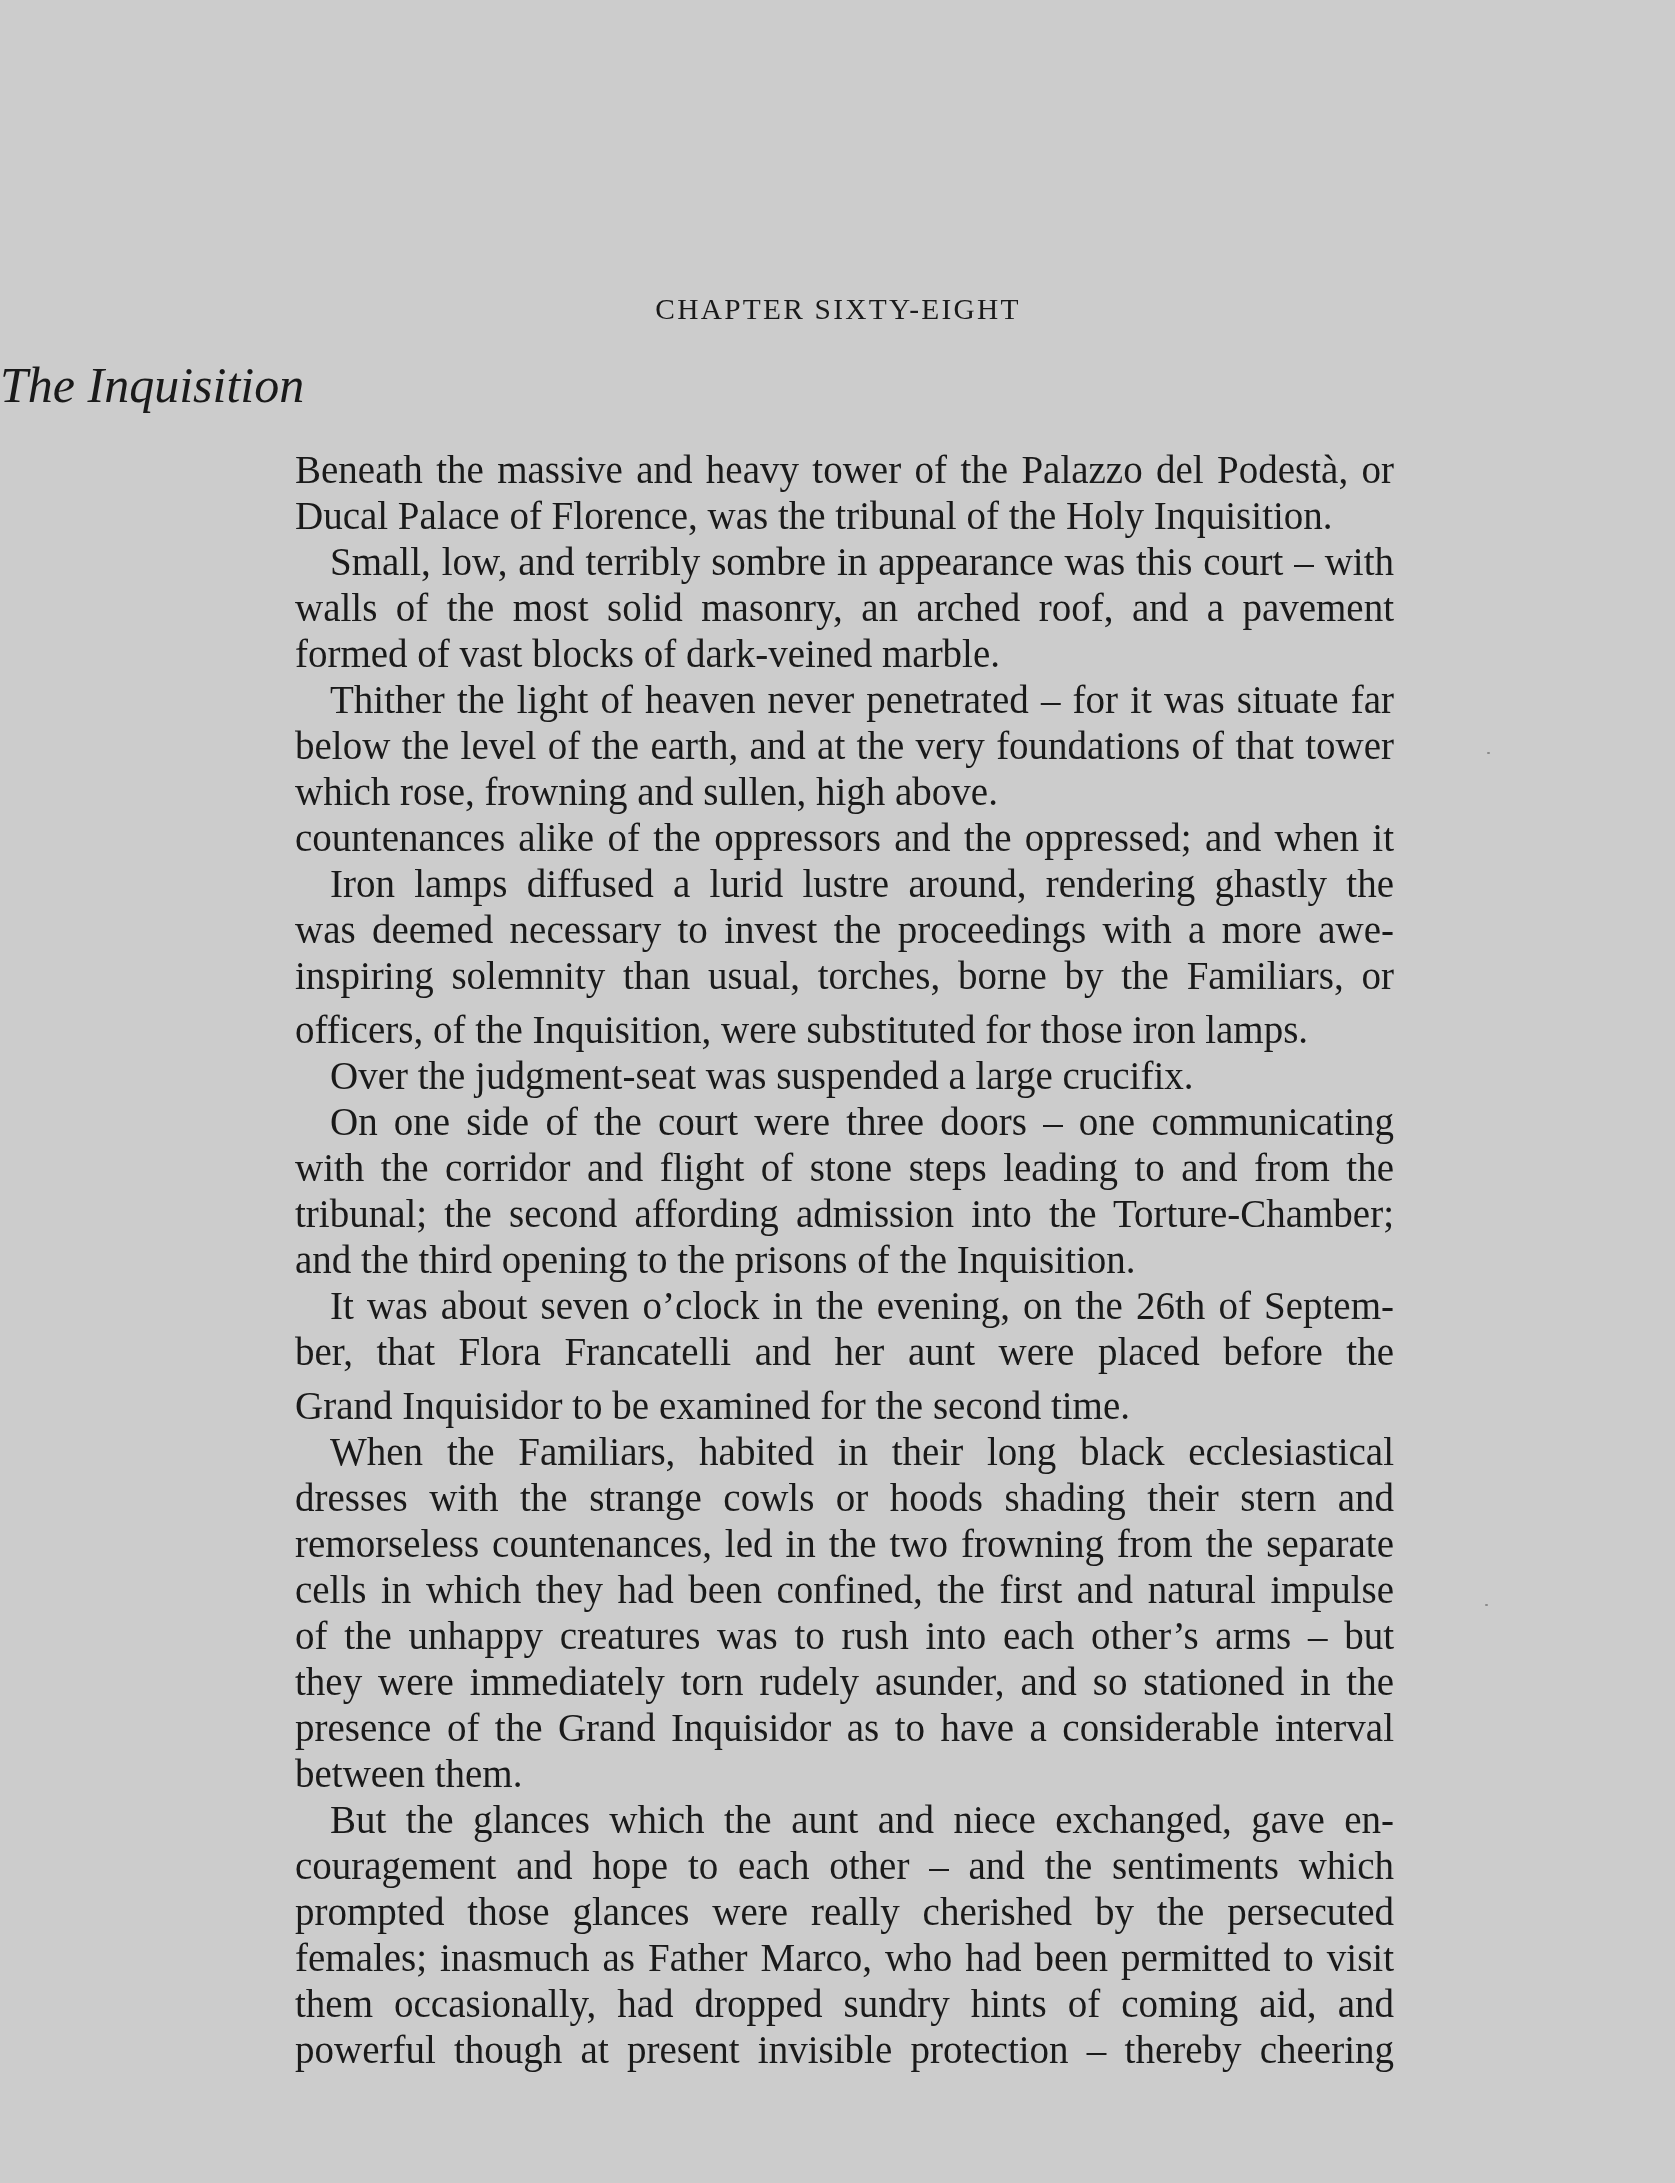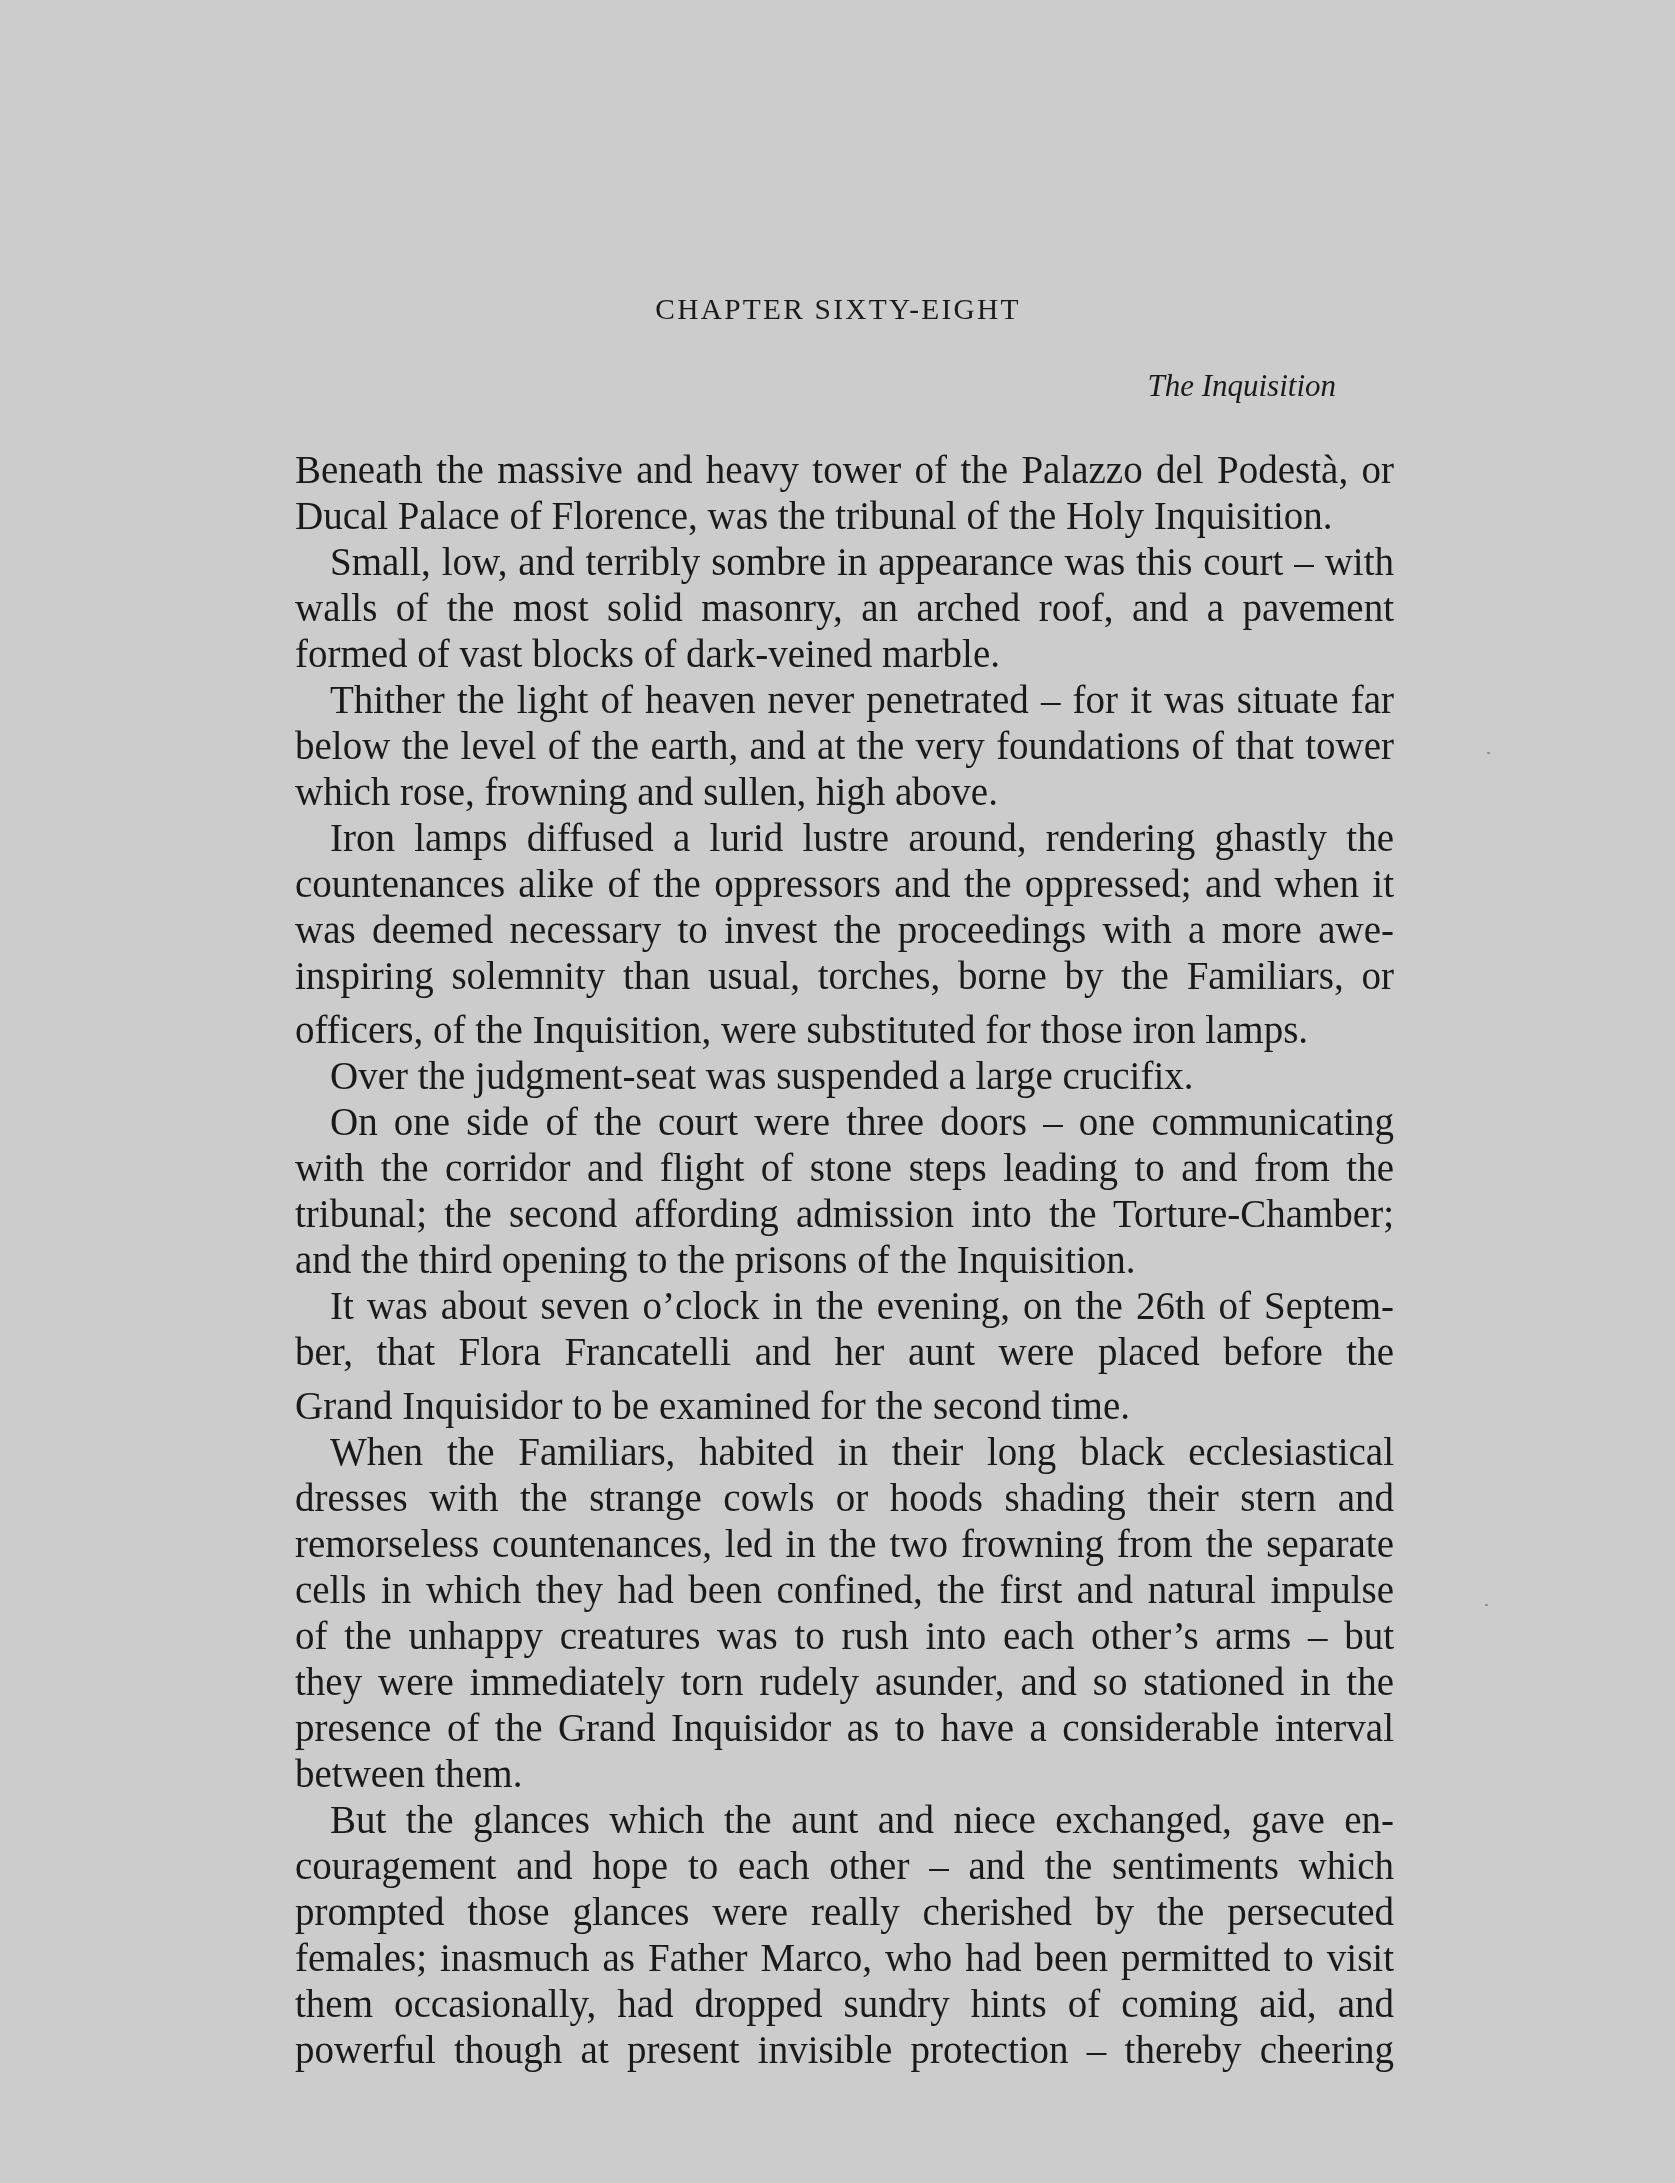--- a/index.html
+++ b/index.html
@@ -31,22 +31,22 @@
     font-size: 30px;
     letter-spacing: 2.3px;
     line-height: 38px;
     transform: scaleX(0.98);
   }
   .chapter-title {
     position: absolute;
     left: 0;
     width: 1336px;
     top: 359px;
-    text-align: right;
-    font-size: 31px;
+    text-align: left;
+    font-size: 50px;
     font-style: italic;
     line-height: 53px;
   }
   .body-text {
     position: absolute;
     left: 295px;
     top: 447px;
     width: 1099px;
   }
   .line {
@@ -91,22 +91,22 @@
         <span class="line indent">Small, low, and terribly sombre in appearance was this court – with</span>
         <span class="line">walls of the most solid masonry, an arched roof, and a pavement</span>
         <span class="line last" style="text-align: left;">formed of vast blocks of dark-veined marble.</span>
       </div>
       <div>
         <span class="line indent">Thither the light of heaven never penetrated – for it was situate far</span>
         <span class="line">below the level of the earth, and at the very foundations of that tower</span>
         <span class="line last" style="text-align: left;">which rose, frowning and sullen, high above.</span>
       </div>
       <div>
+        <span class="line">countenances alike of the oppressors and the oppressed; and when it</span>
         <span class="line indent">Iron lamps diffused a lurid lustre around, rendering ghastly the</span>
-        <span class="line">countenances alike of the oppressors and the oppressed; and when it</span>
         <span class="line">was deemed necessary to invest the proceedings with a more awe-</span>
         <span class="line">inspiring solemnity than usual, torches, borne by the Familiars, or</span>
         <span class="line last" style="text-align: left; margin-top: 8px;">officers, of the Inquisition, were substituted for those iron lamps.</span>
       </div>
       <div>
         <span class="line indent last" style="text-align: left;">Over the judgment-seat was suspended a large crucifix.</span>
       </div>
       <div>
         <span class="line indent">On one side of the court were three doors – one communicating</span>
         <span class="line">with the corridor and flight of stone steps leading to and from the</span>

